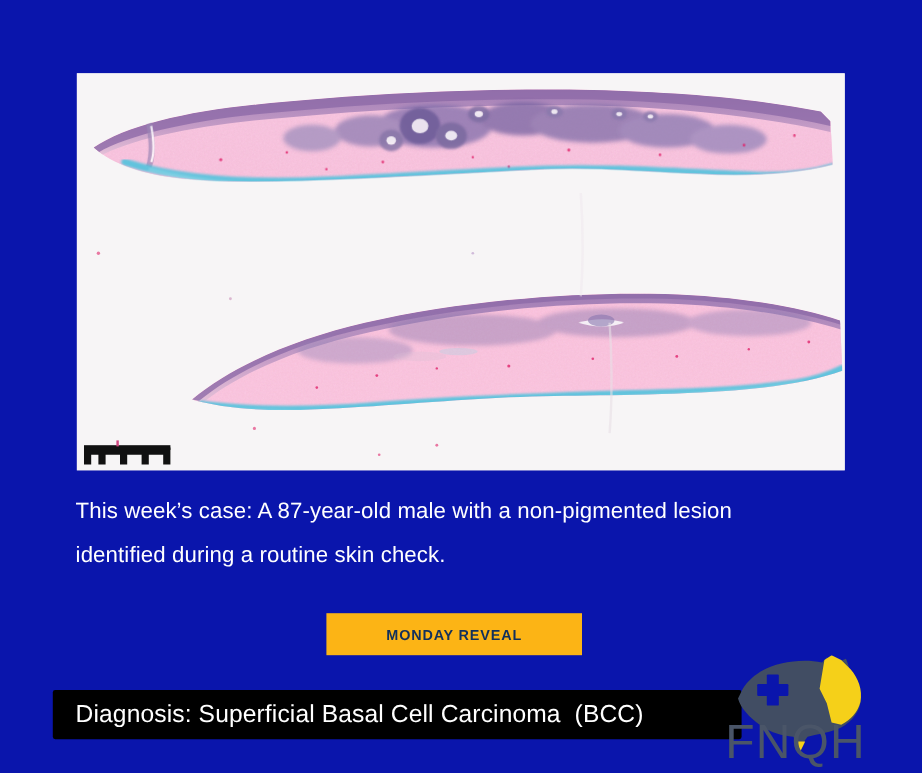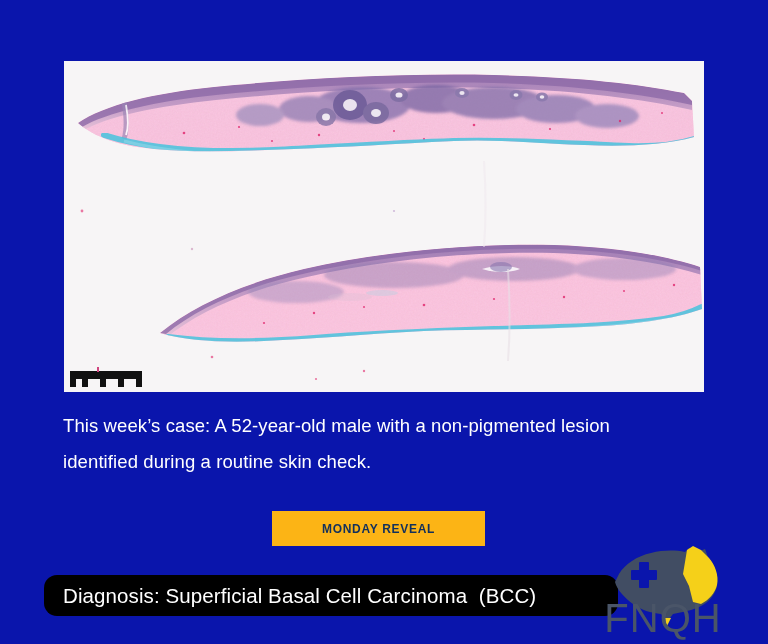--- a/index.html
+++ b/index.html
@@ -76,21 +76,21 @@
   }
 
   
   .diagnosis-bar {
     position: absolute;
     left: 44px;
     top: 575px;
     width: 574px;
     height: 41px;
     background: #000000;
-    border-radius: 13px;
+    border-radius: 2px;
     display: flex;
     align-items: center;
     padding-left: 19px;
     box-sizing: border-box;
   }
   .diagnosis-text {
     color: #ffffff;
     font-size: 20.5px;
     letter-spacing: .1px;
     white-space: pre;
@@ -291,21 +291,21 @@
       <path d="M6,312 L78,312 L78,326 L72,326 L72,318 L60,318 L60,326 L54,326
                L54,318 L42,318 L42,326 L36,326 L36,318 L24,318 L24,326 L18,326
                L18,318 L12,318 L12,326 L6,326 Z" fill="#111111"></path>
       <rect x="6" y="310" width="72" height="4" fill="#111111"></rect>
       <rect x="33" y="306" width="2" height="5" fill="#d0457f"></rect>
     </g>
   </svg>
 </div>
 
 <div class="caption">
-  <div>This week’s case: A 52-year-old male with a non-pigmented lesion</div>
+  <div>This week’s case: A 87-year-old male with a non-pigmented lesion</div>
   <div>identified during a routine skin check.</div>
 </div>
 
 <button class="reveal-button">MONDAY REVEAL</button>
 
 <div class="diagnosis-bar">
   <span class="diagnosis-text">Diagnosis: Superficial Basal Cell Carcinoma  (BCC)</span>
 </div>
 
 <div class="logo">

